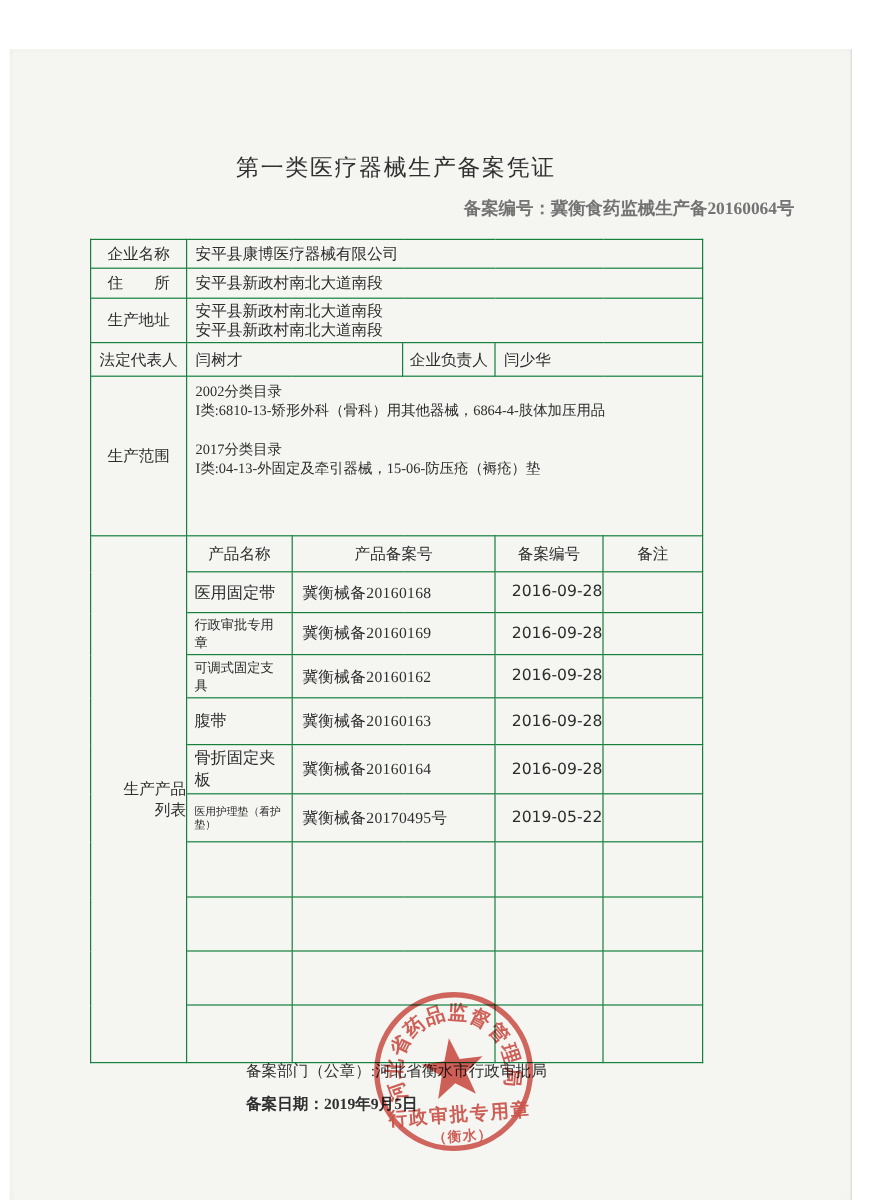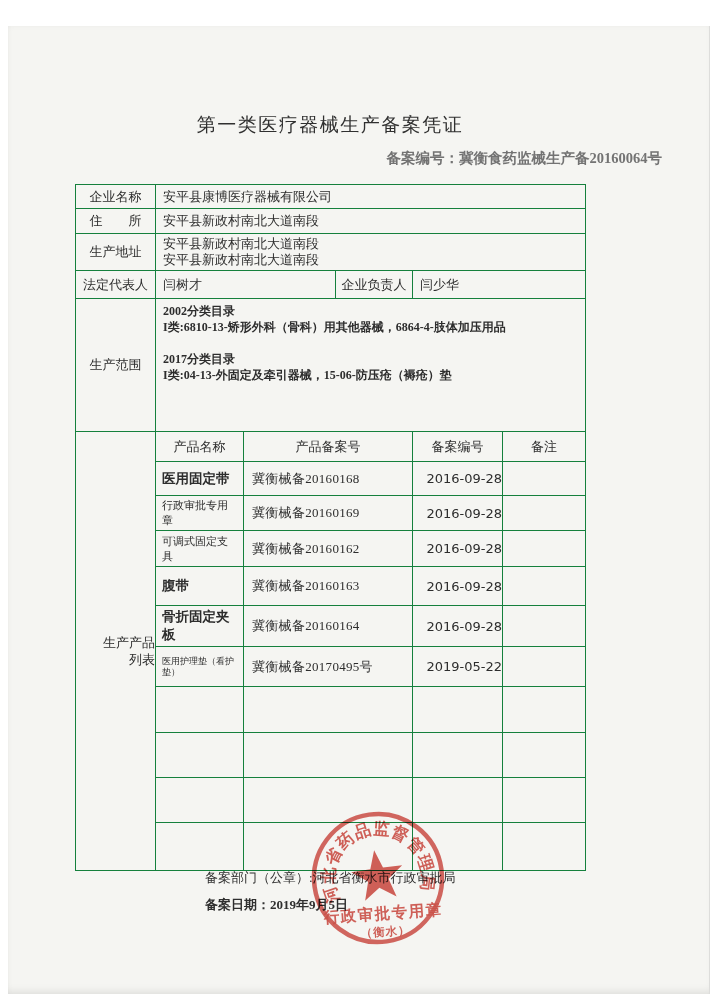--- a/index.html
+++ b/index.html
@@ -1,19 +1,19 @@
 <!DOCTYPE html>
 <html><head>
 <meta charset="utf-8">
 <style>
   * { margin:0; padding:0; box-sizing:border-box; }
   html,body { width:726px; height:1000px; background:#ffffff; overflow:hidden; }
   body { font-family:"Liberation Serif","DejaVu Serif",serif; color:#2d2d2d; position:relative; }
 
-  .canvas { position:absolute; left:0; top:0; width:726px; height:724px; }
+  .canvas { position:absolute; left:0; top:15px; width:726px; height:724px; }
 
   
   .paper {
     position:absolute; left:8px; top:26px; width:702px; height:968px;
     background:#f5f5f2;
     border-right:1px solid #dddddb;
     box-shadow: inset 0 -7px 9px -5px rgba(0,0,0,0.10), inset 2px 2px 6px -3px rgba(0,0,0,0.05);
   }
 
   .doc-title {
@@ -32,26 +32,26 @@
   }
   table.cert td, table.cert th {
     border:1px solid #15803d; font-weight:normal;
     font-size:13px; color:#2d2d2d; overflow:hidden;
   }
   td.lbl { text-align:center; padding:0 2px; }
   td.val { text-align:left; padding:2px 7px; }
   td.topval { vertical-align:top; }
   .addr-line { line-height:16px; }
   .scope-wrap { padding:4px 7px 0 7px; font-size:12px; }
-  .scope-line { min-height:16px; line-height:16px; white-space:nowrap;font-weight:bold; }
+  .scope-line { min-height:16px; line-height:16px; white-space:nowrap; }
   .sec-lbl { text-align:right; vertical-align:middle; font-size:13px; }
   .sec-lbl div { line-height:17px; }
   th.phead { text-align:center; font-size:13px; }
   td.pname { padding:2px 6px; }
-  td.pname.n-m { font-size:13.5px;font-weight:bold; }
+  td.pname.n-m { font-size:13.5px; }
   td.pname.n-s { font-size:11px; }
   td.pname.n-xs { font-size:9px; line-height:11px; }
   td.pcode { padding:2px 8px; font-size:13.5px; letter-spacing:0.3px; font-weight:600; color:#2a2d33; }
   td.pdate { padding-left:10px; font-family:"DejaVu Sans","Liberation Sans",sans-serif; font-size:14.5px; font-weight:600; color:#26292e;text-align:right; }
   td.pnote { }
 
   .footer-line { position:absolute; left:205px; font-size:13px; color:#2f2f2f; z-index:1; }
   .footer-dept { top:869px; }
   .footer-date { top:896px; font-weight:700; }
 

